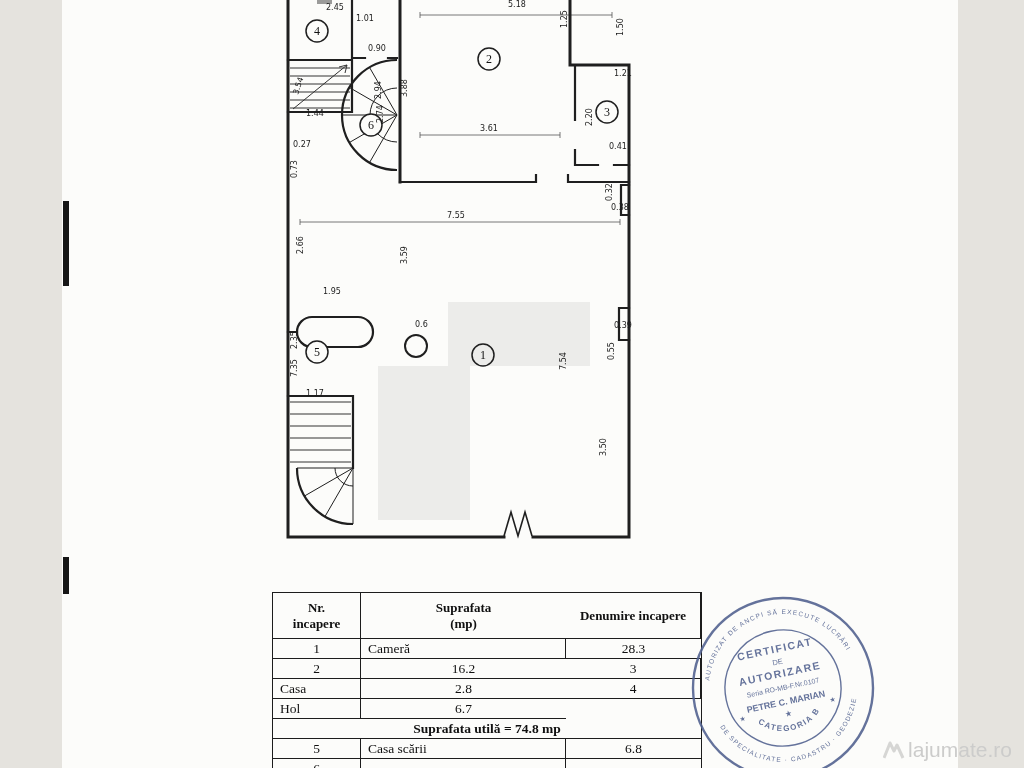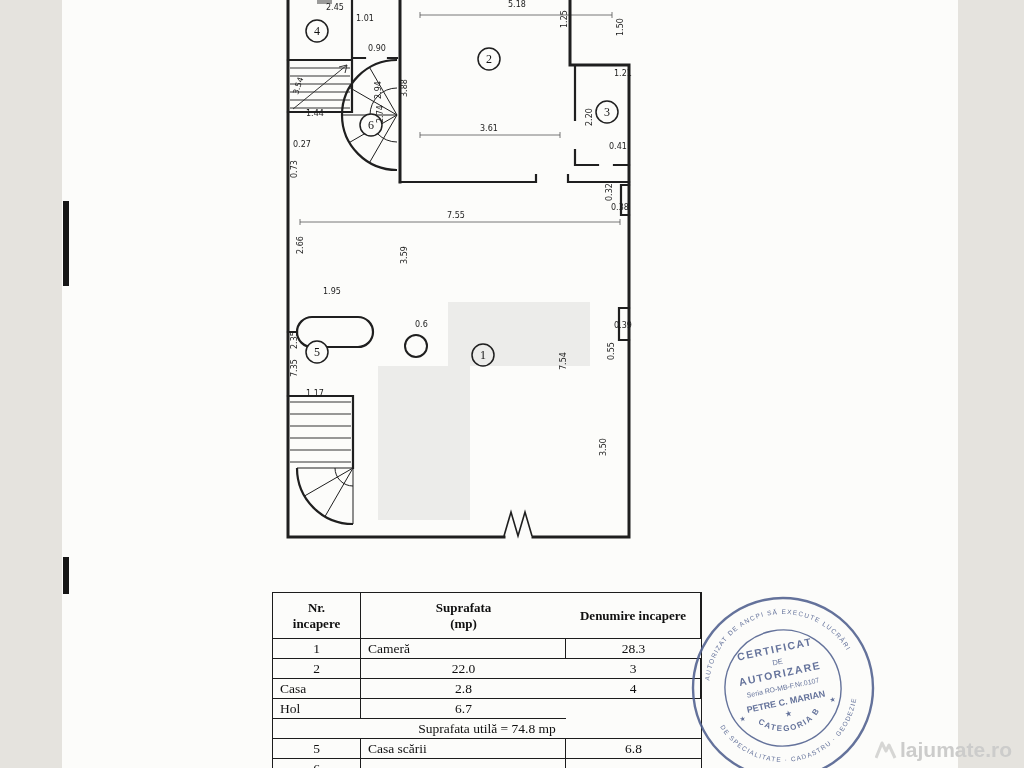--- a/index.html
+++ b/index.html
@@ -14,27 +14,27 @@
   .roomnum{font-family:"Liberation Serif",serif;font-size:12px;fill:#111;}
   
   .tbl{position:absolute;left:272px;top:592px;width:428px;border:1.5px solid #1c1c1c;
        display:grid;grid-template-columns:88px 205px 135px;color:#101010;background:transparent;}
   .cell{border-right:1.2px solid #1c1c1c;border-bottom:1.2px solid #1c1c1c;box-sizing:border-box;
         font-size:13.5px;display:flex;align-items:center;justify-content:center;}
   .cell.c3{border-right:none;}
   .hc{height:46px;font-weight:bold;font-size:13px;flex-direction:column;justify-content:center;line-height:1.2;text-align:center;}
   .rc{height:20px;}
   .name{justify-content:flex-start;padding-left:7px;}
-  .sum{grid-column:1/-1;height:20px;font-weight:normal;border-right:none;}
+  .sum{grid-column:1/-1;height:20px;font-weight:bold;border-right:none;}
   .pc{height:12px;overflow:hidden;border-bottom:none;align-items:flex-start;line-height:20px;}
   
   .stamptxt{font-family:"Liberation Sans",sans-serif;fill:#50608e;}
   
   .lj{position:absolute;right:12px;bottom:6px;display:flex;align-items:center;gap:3px;
-      font-family:"Liberation Sans",sans-serif;font-weight:bold;font-size:21px;color:#cccccb;}
+      font-family:"Liberation Sans",sans-serif;font-weight:normal;font-size:21px;color:#cccccb;}
 </style>
 </head>
 <body>
 
 <div class="stage">
 
   <div class="edge" style="left:0;width:62px;"></div>
   <div class="edge" style="left:956px;width:68px;"></div>
   <div class="paper"></div>
 
@@ -168,21 +168,21 @@
     </div>
     <div class="cell hc">
       <span>Denumire incapere</span>
     </div>
 
     <div class="cell rc">1</div>
     <div class="cell rc name">Cameră</div>
     <div class="cell rc c3">28.3</div>
 
     <div class="cell rc">2</div>
-    <div class="cell rc c3">22.0</div>
+    <div class="cell rc c3">16.2</div>
 
     <div class="cell rc">3</div>
     <div class="cell rc name">Casa</div>
     <div class="cell rc c3">2.8</div>
 
     <div class="cell rc">4</div>
     <div class="cell rc name">Hol</div>
     <div class="cell rc c3">6.7</div>
 
     <div class="cell sum">Suprafata utilă = 74.8 mp</div>

